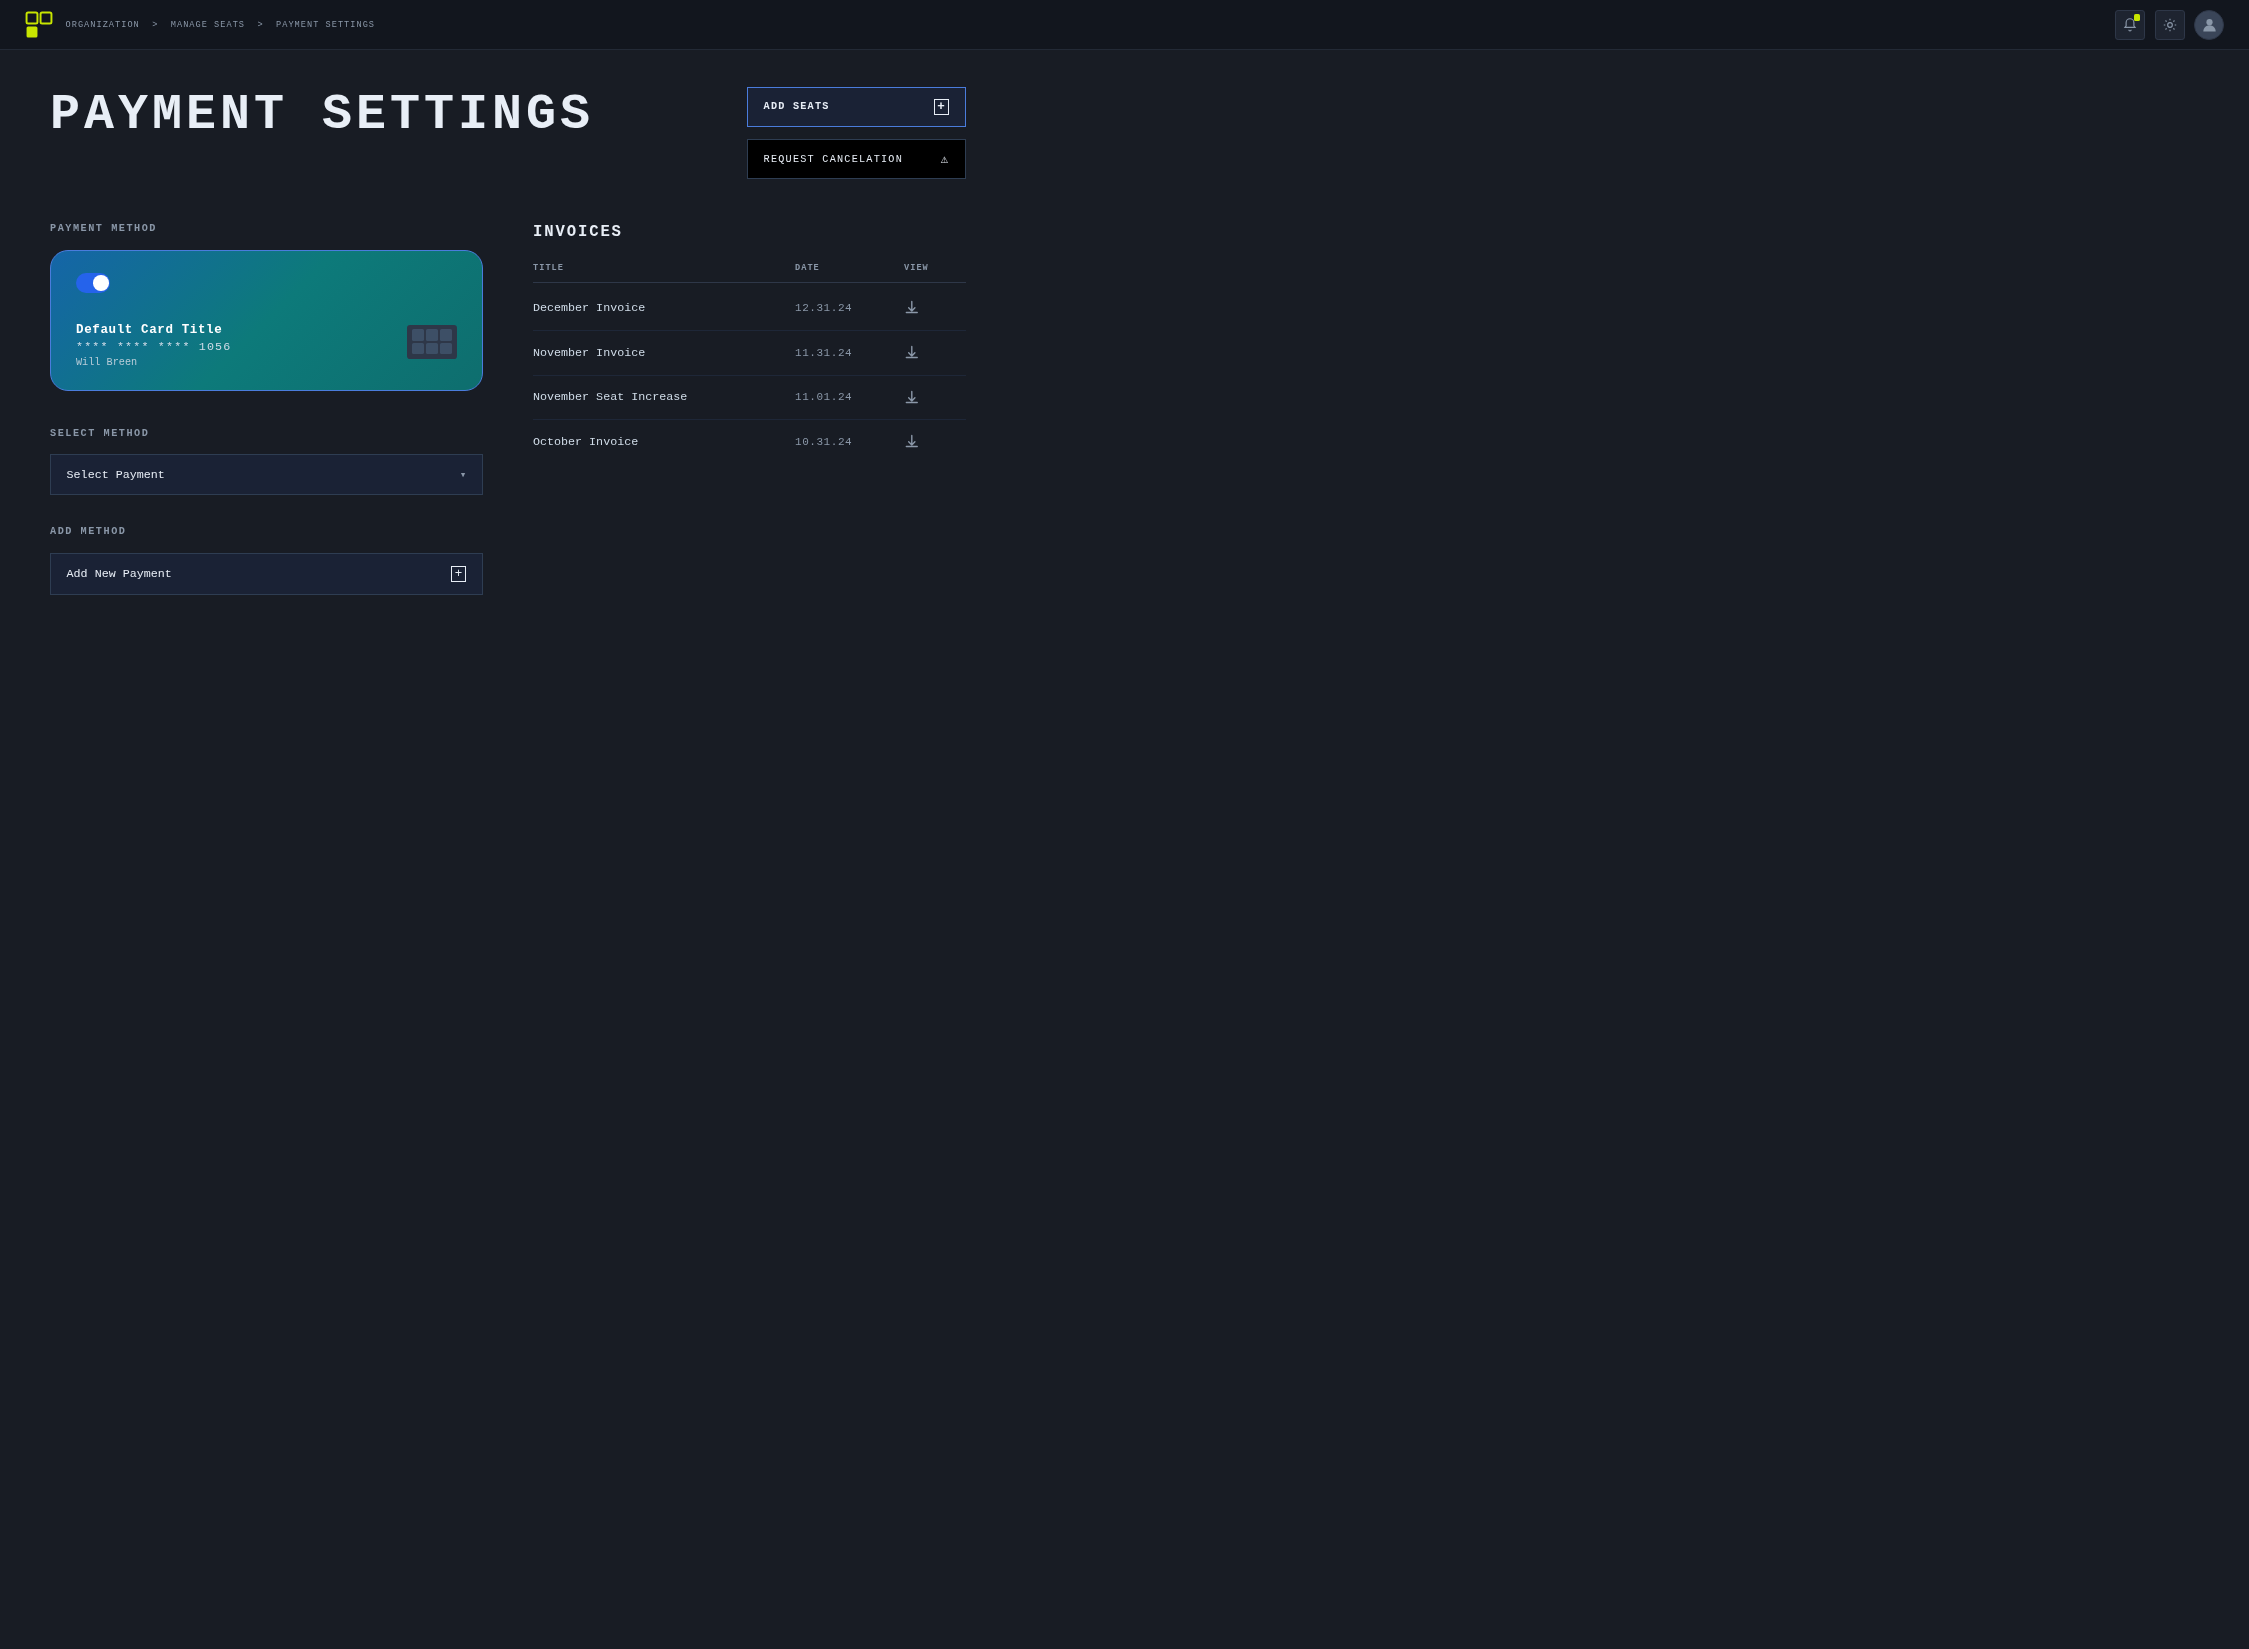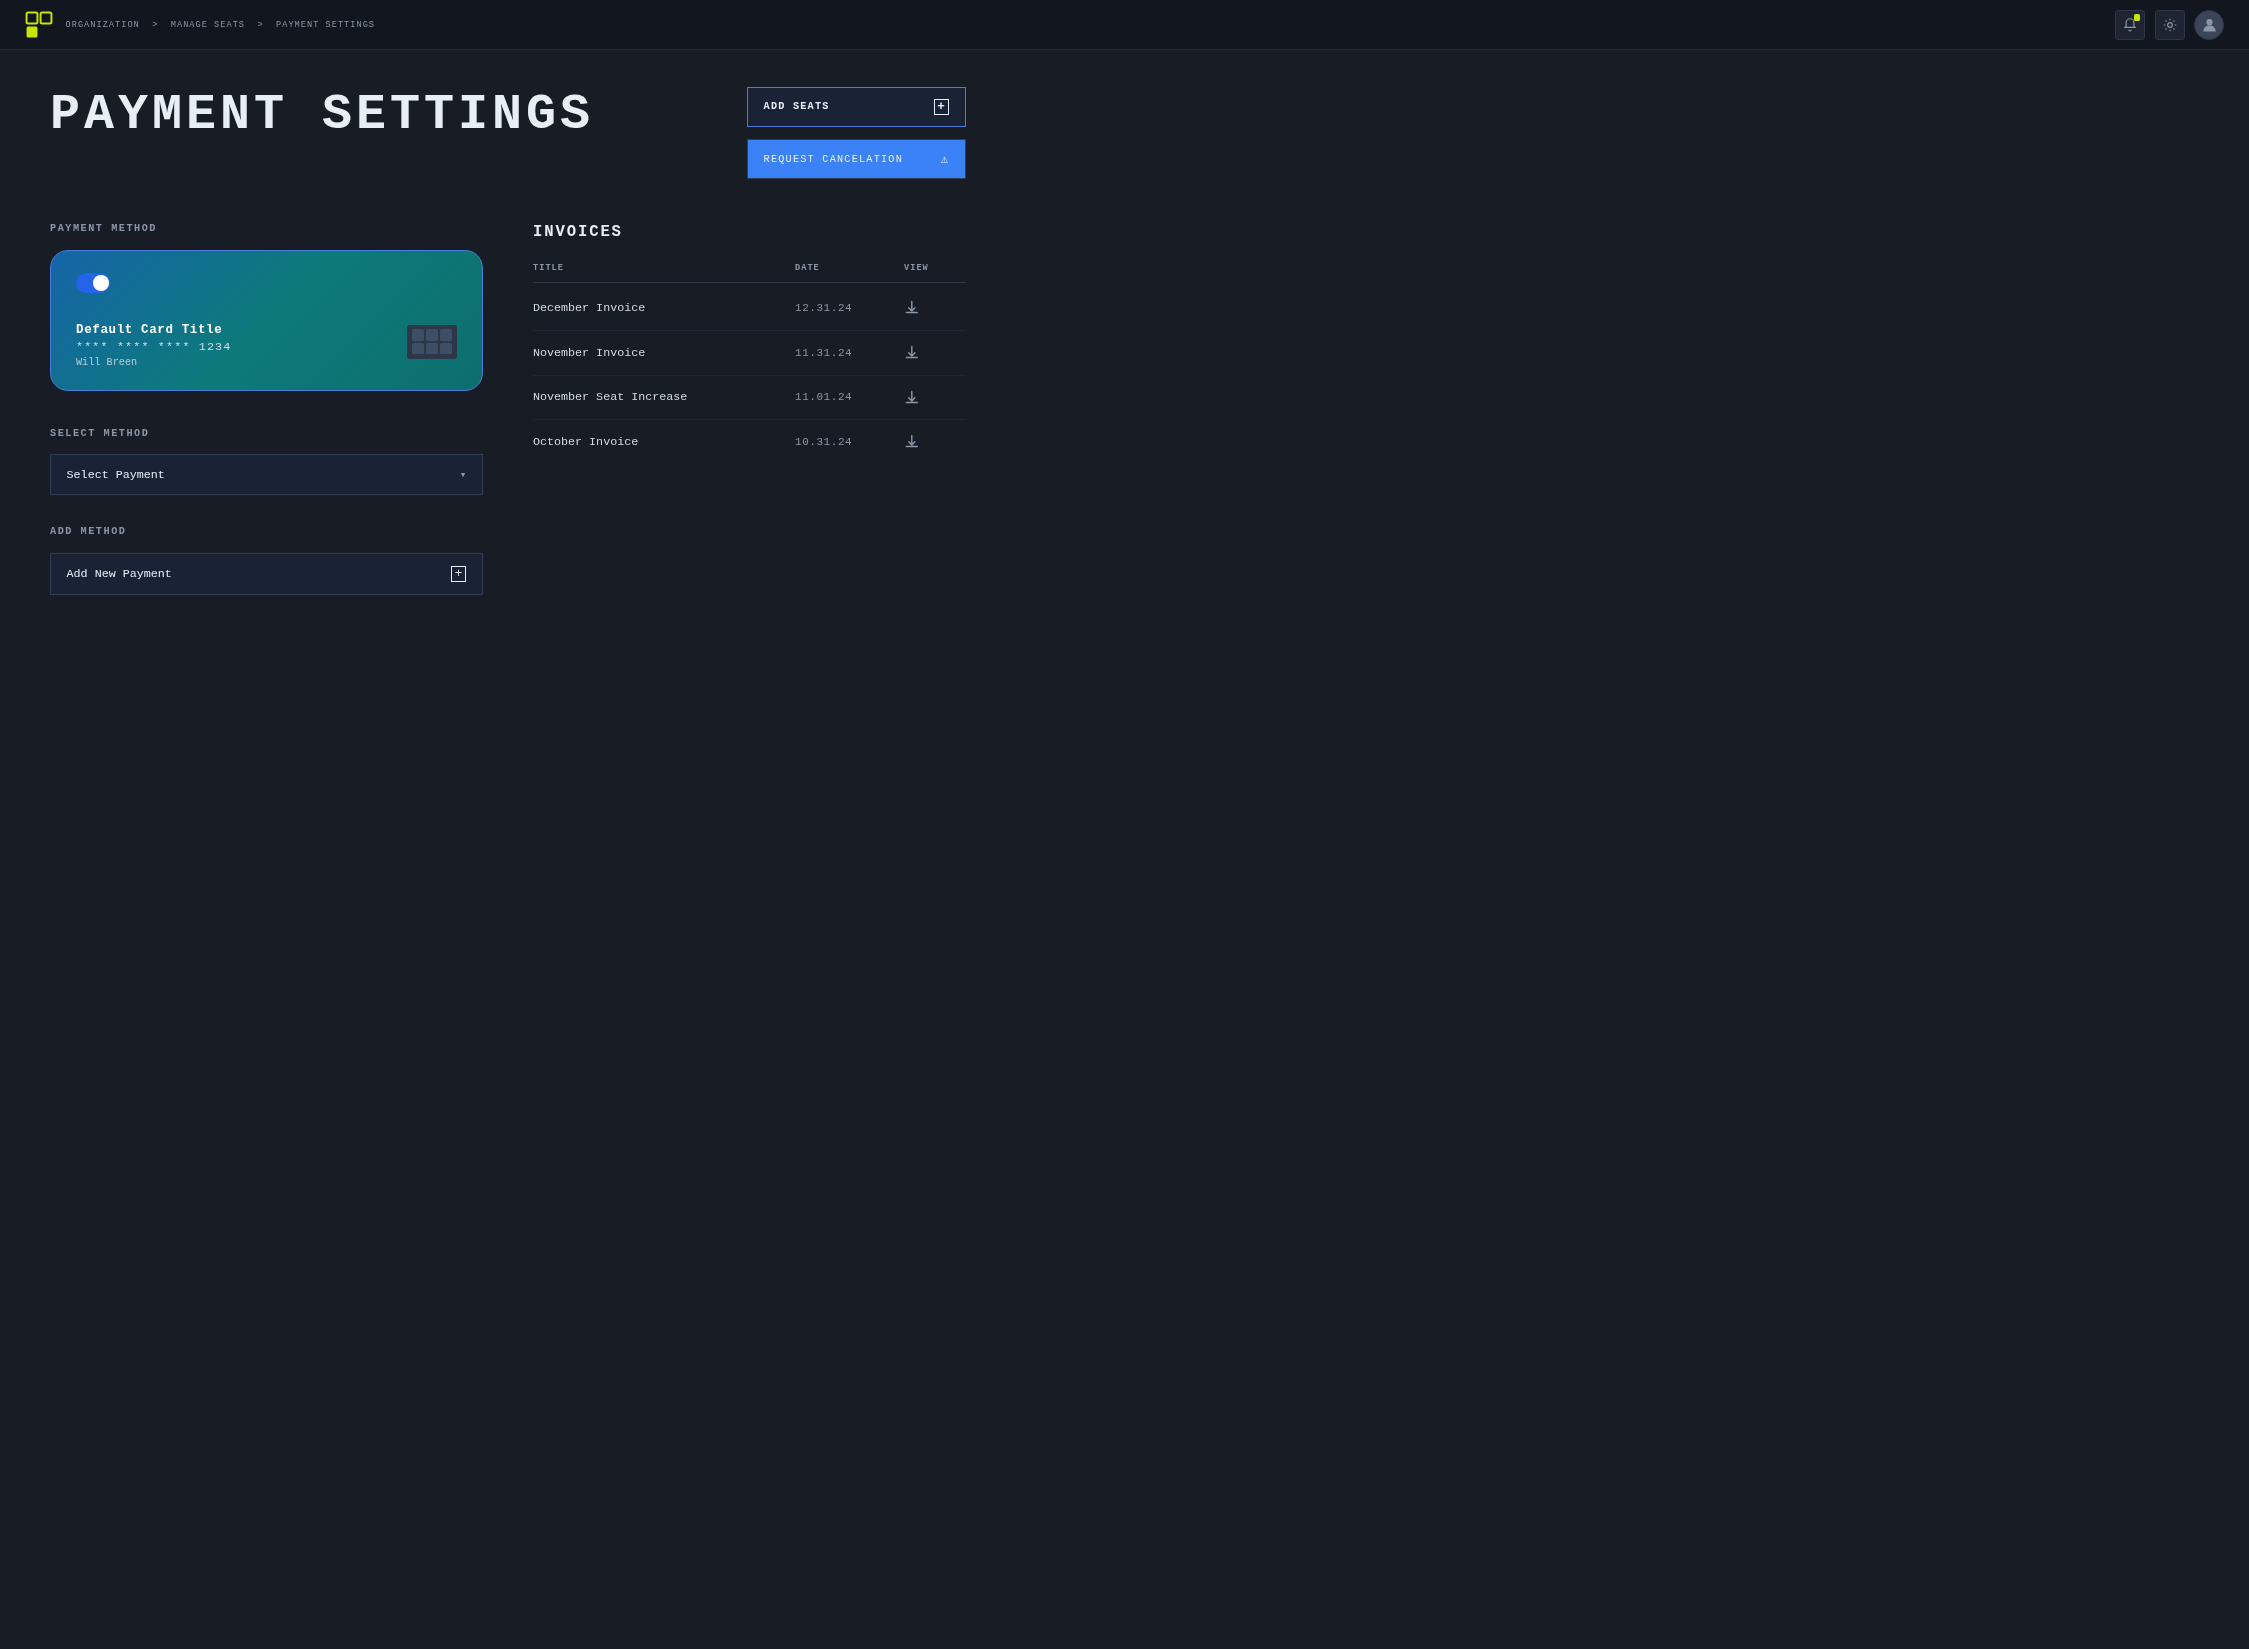--- a/index.html
+++ b/index.html
@@ -113,21 +113,21 @@
       text-transform: uppercase;
       cursor: pointer;
       font-weight: 600;
       gap: 37px;
     }
     .btn-request-cancel {
       display: flex;
       align-items: center;
       justify-content: space-between;
       padding: 11px 15.6px;
-      background: #3b82f6;
+      background: #000000;
       border: 0.8px solid #2e3d52;
       color: #e8eef6;
       font-family: 'Courier New', Courier, monospace;
       font-size: 10.2px;
       letter-spacing: 0.12em;
       text-transform: uppercase;
       cursor: pointer;
     }
 
     
@@ -397,21 +397,21 @@
       <div class="payment-method-section">
         <div class="section-label">PAYMENT METHOD</div>
         <div class="credit-card">
           <div class="card-top">
             <div class="card-toggle">
               <div class="card-toggle-knob"></div>
             </div>
           </div>
           <div class="card-body">
             <div class="card-name">Default Card Title</div>
-            <div class="card-number">**** **** **** 1234</div>
+            <div class="card-number">**** **** **** 1056</div>
             <div class="card-holder">Will Breen</div>
           </div>
           <div class="card-chip">
             <div class="card-chip-cell"></div>
             <div class="card-chip-cell"></div>
             <div class="card-chip-cell"></div>
             <div class="card-chip-cell"></div>
             <div class="card-chip-cell"></div>
             <div class="card-chip-cell"></div>
           </div>

